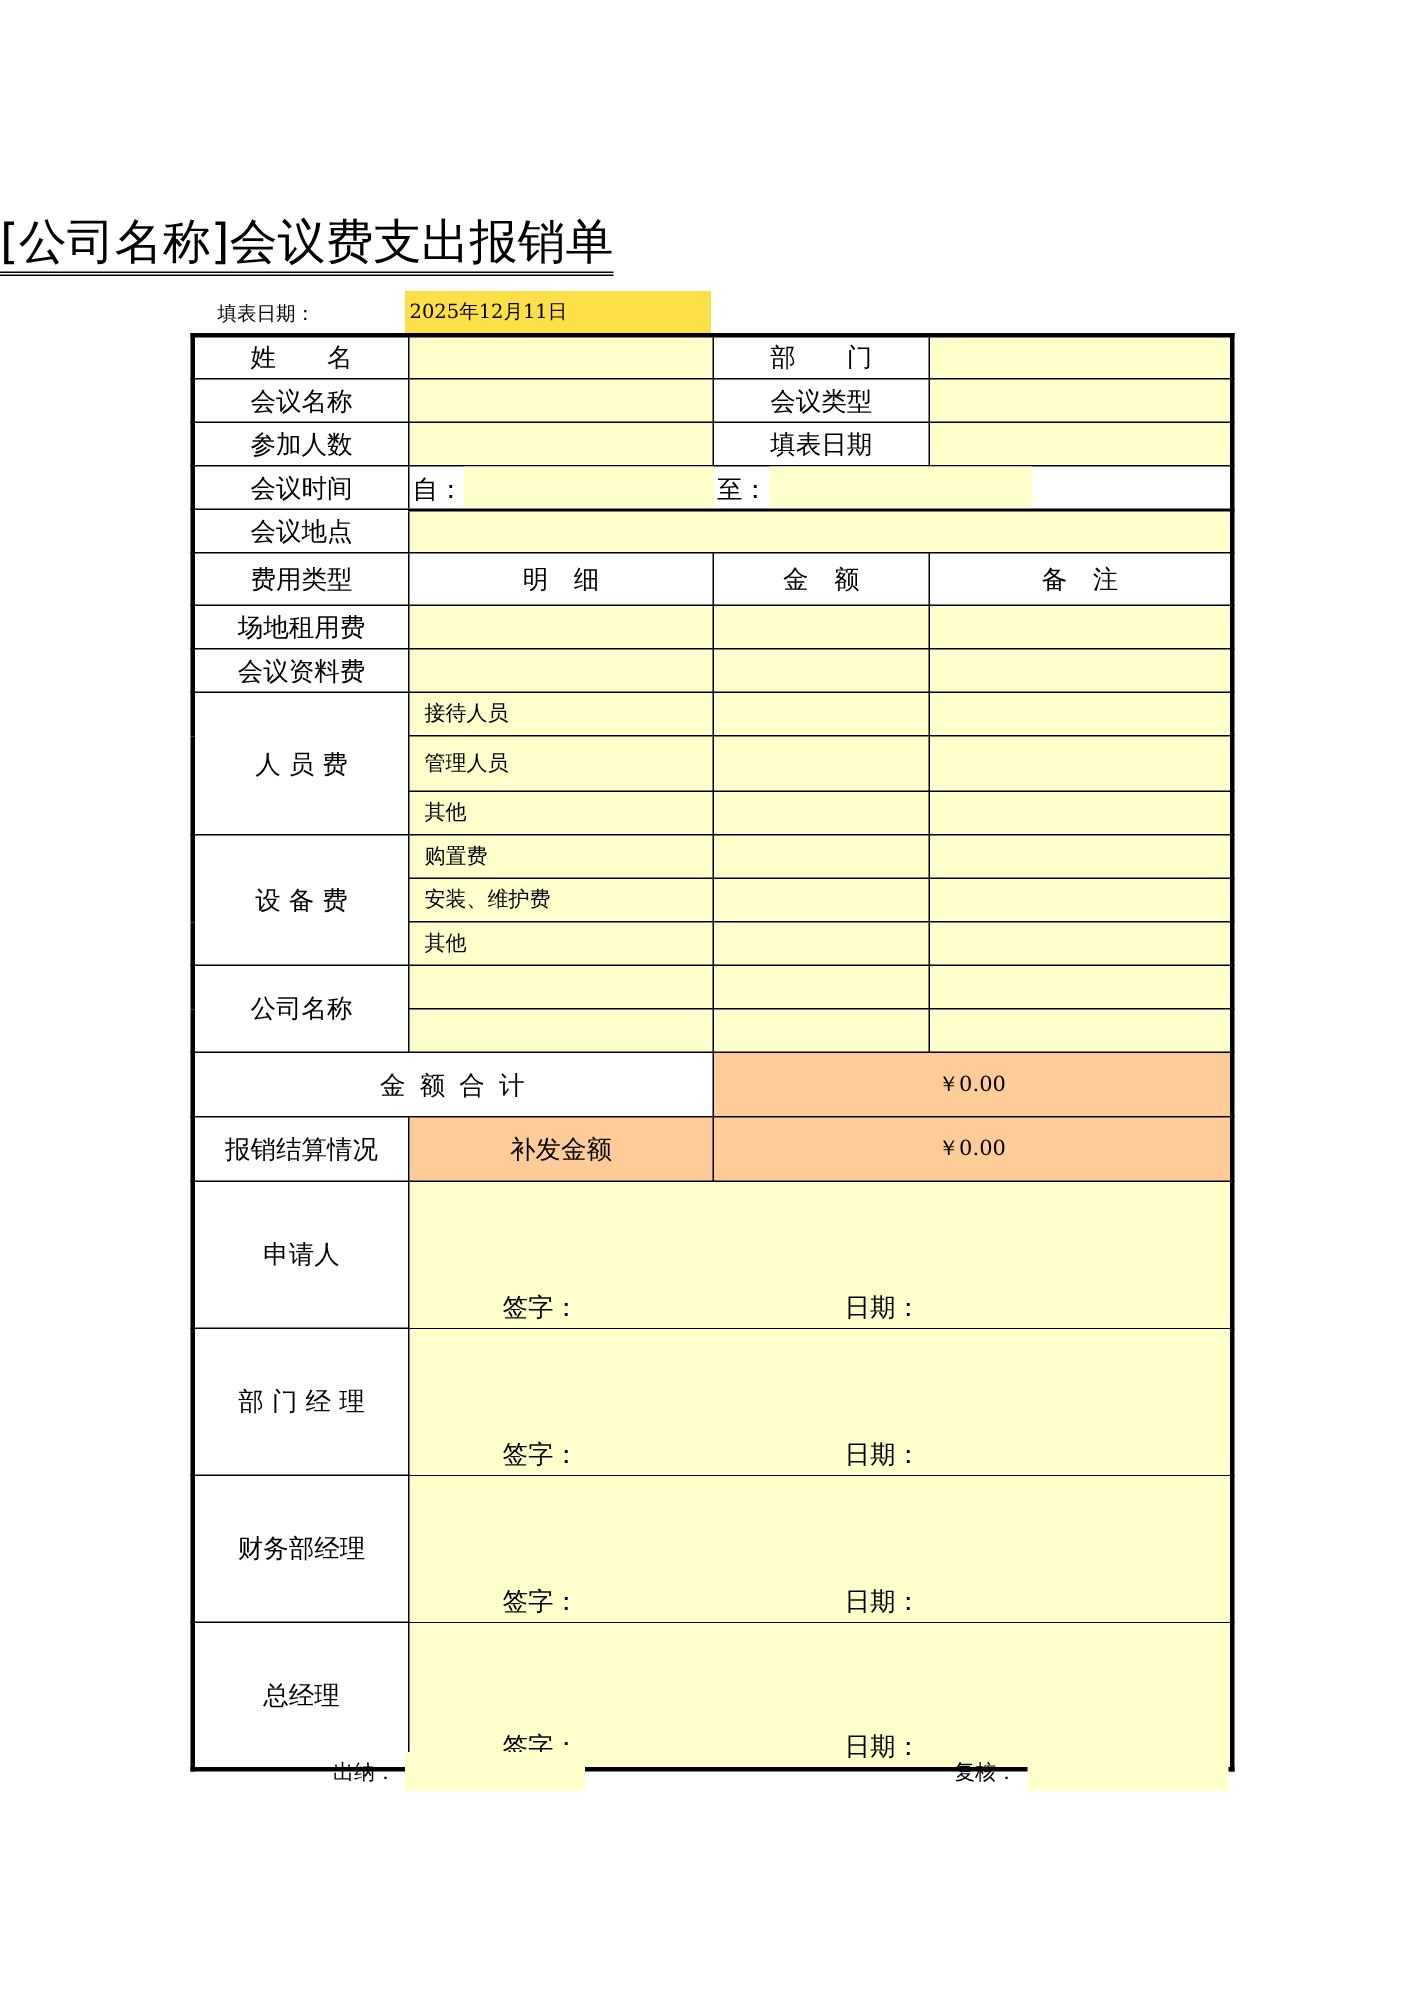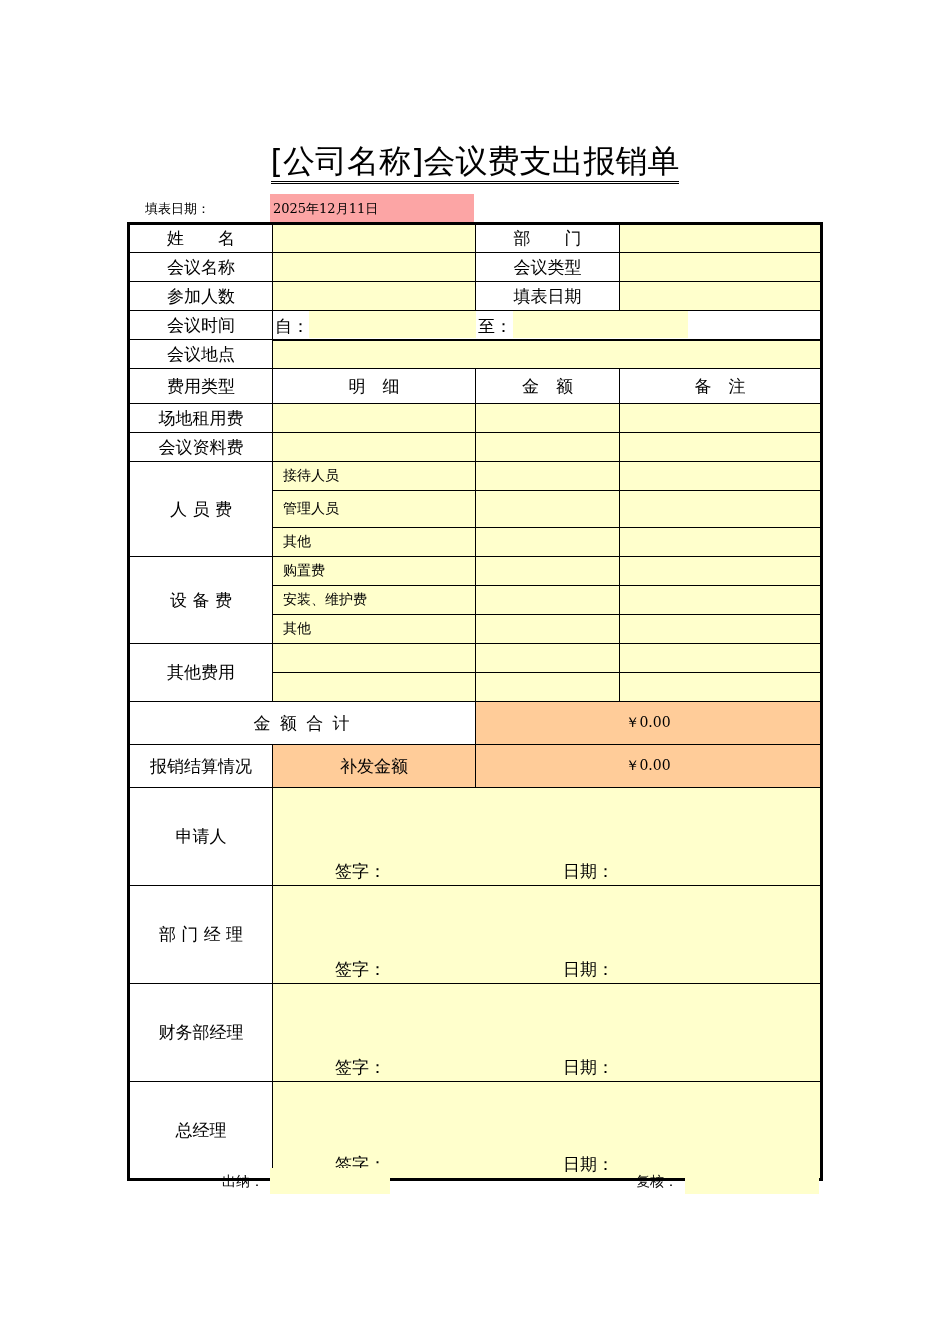--- a/index.html
+++ b/index.html
@@ -1,19 +1,19 @@
 <!DOCTYPE html>
 <html><head>
 <meta charset="utf-8">
 <style>
   body{margin:0;background:#fff;width:950px;height:1344px;position:relative;font-family:"DejaVu Serif","Liberation Serif",serif;color:#000;}
-  .title{position:absolute;left:0;width:950px;top:140px;text-align:center;font-size:32px;}
+  .title{position:absolute;left:0;width:950px;top:140px;text-align:left;font-size:32px;}
   .title span{border-bottom:3px double #000;padding-bottom:1px;font-family:"DejaVu Sans","Liberation Sans",sans-serif;}
   .fill-date-label{position:absolute;left:145px;top:200px;font-size:13px;}
-  .fill-date-val{position:absolute;left:270px;top:194px;width:204px;height:28px;background:#fca5a5;font-size:13px;line-height:30px;padding-left:3px;box-sizing:border-box;}
+  .fill-date-val{position:absolute;left:270px;top:194px;width:204px;height:28px;background:#fde047;font-size:13px;line-height:30px;padding-left:3px;box-sizing:border-box;}
   table{position:absolute;left:127px;top:222px;border-collapse:collapse;border:3px solid #000;}
   td{border:1px solid #000;padding:0;font-size:17px;text-align:center;box-sizing:border-box;}
   .y{background:#FFFFCC;}
   .o{background:#FFCC99;}
   .sm{font-size:14px;text-align:left;padding-left:10px;}
   .sig{position:relative;}
   .sig .s1{position:absolute;left:62px;bottom:2px;font-size:17px;}
   .sig .s2{position:absolute;left:290px;bottom:2px;font-size:17px;font-family:Liberation Serif, serif;}
   .foot{position:absolute;top:1168px;font-size:14px;}
   .footbox{position:absolute;top:1168px;height:26px;background:#FFFFCC;}
@@ -108,21 +108,21 @@
     <td class="y sm">安装、维护费</td>
         <td class="y"></td>
         <td class="y"></td>
   </tr>
   <tr style="height:29px">
     <td class="y sm">其他</td>
         <td class="y"></td>
         <td class="y"></td>
   </tr>
   <tr style="height:29px">
-    <td rowspan="2">其他费用</td>
+    <td rowspan="2">公司名称</td>
     <td class="y"></td>
         <td class="y"></td>
         <td class="y"></td>
   </tr>
   <tr style="height:29px">
     <td class="y"></td>
         <td class="y"></td>
         <td class="y"></td>
   </tr>
   <tr style="height:43px">

